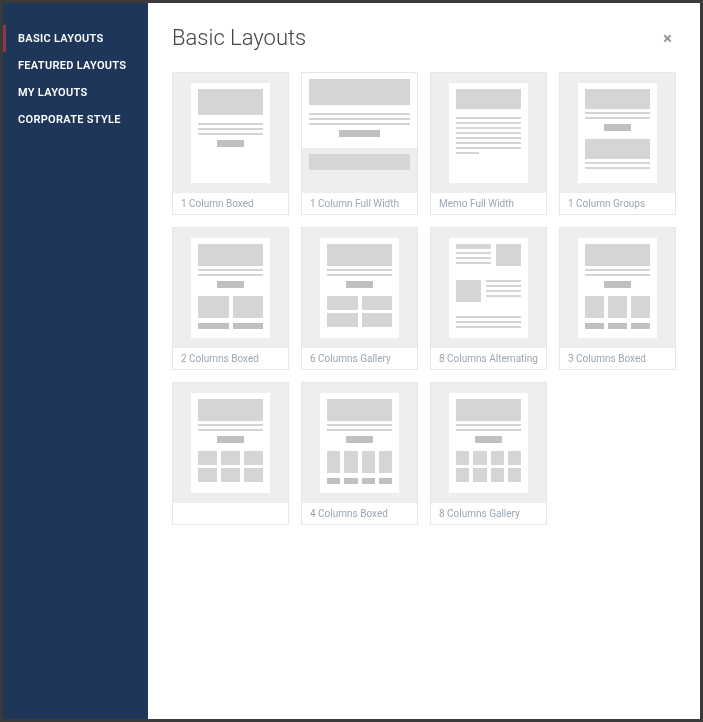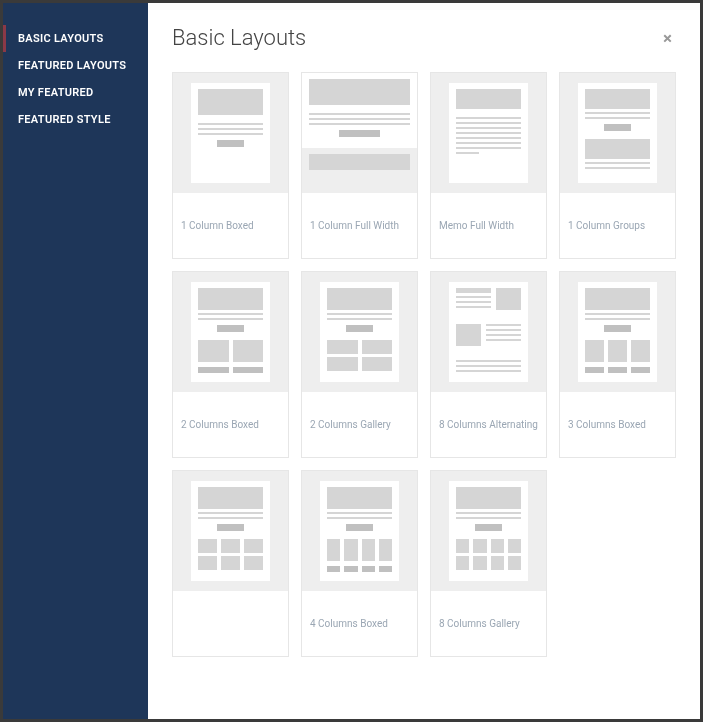--- a/index.html
+++ b/index.html
@@ -18,35 +18,35 @@
   .page { background: #fff; width: 80%; height: 100px; padding: 6px 7px; display: flex; flex-direction: column; gap: 3px; }
   .block { background: #d5d5d5; }
   .hero { height: 26px; width: 100%; }
   .line { height: 2px; width: 100%; background: #d5d5d5; }
   .line.short { width: 55%; }
   .btn { height: 7px; width: 40%; background: #c0c0c0; align-self: center; margin-top: 2px; }
   .row { display: flex; gap: 4px; }
   .row > .block { flex: 1; height: 22px; }
   .row.thumbs > .block { height: 14px; }
   .small-btn { height: 6px; width: 34px; background: #c0c0c0; }
-  .caption { padding: 27px 8px; font-size: 10px; color: #9aa6b3; white-space: nowrap; overflow: hidden; text-overflow: ellipsis; }
+  .caption { padding: 5px 8px; font-size: 10px; color: #9aa6b3; white-space: nowrap; overflow: hidden; text-overflow: ellipsis; }
   .spacer2 { height: 2px; }
   .altern-left { display:flex; flex-direction:column; gap:3px; flex:1; }
   .center-row { display:flex; justify-content:center; gap:4px; margin-top:2px;}
 </style>
 </head>
 <body>
 
 <div class="frame">
 
   <div class="sidebar">
     <div class="sidebar-item active">BASIC LAYOUTS</div>
     <div class="sidebar-item">FEATURED LAYOUTS</div>
-    <div class="sidebar-item">MY FEATURED</div>
-    <div class="sidebar-item">FEATURED STYLE</div>
+    <div class="sidebar-item">MY LAYOUTS</div>
+    <div class="sidebar-item">CORPORATE STYLE</div>
   </div>
 
   <div class="main">
     <div class="title-row">
       <div class="title">Basic Layouts</div>
       <div class="close">×</div>
     </div>
 
     <div class="grid">
 
@@ -150,21 +150,21 @@
             <div class="row thumbs">
                 <div class="block"></div>
                 <div class="block"></div>
               </div>
             <div class="row thumbs">
                 <div class="block"></div>
                 <div class="block"></div>
               </div>
           </div>
         </div>
-        <div class="caption">2 Columns Gallery</div>
+        <div class="caption">6 Columns Gallery</div>
       </div>
 
       <div class="card">
         <div class="preview">
           <div class="page">
             <div class="row" style="gap:5px; height:28px;">
               <div class="altern-left">
                 <div class="block" style="height:5px;"></div>
                 <div class="line"></div>
                   <div class="line"></div>

